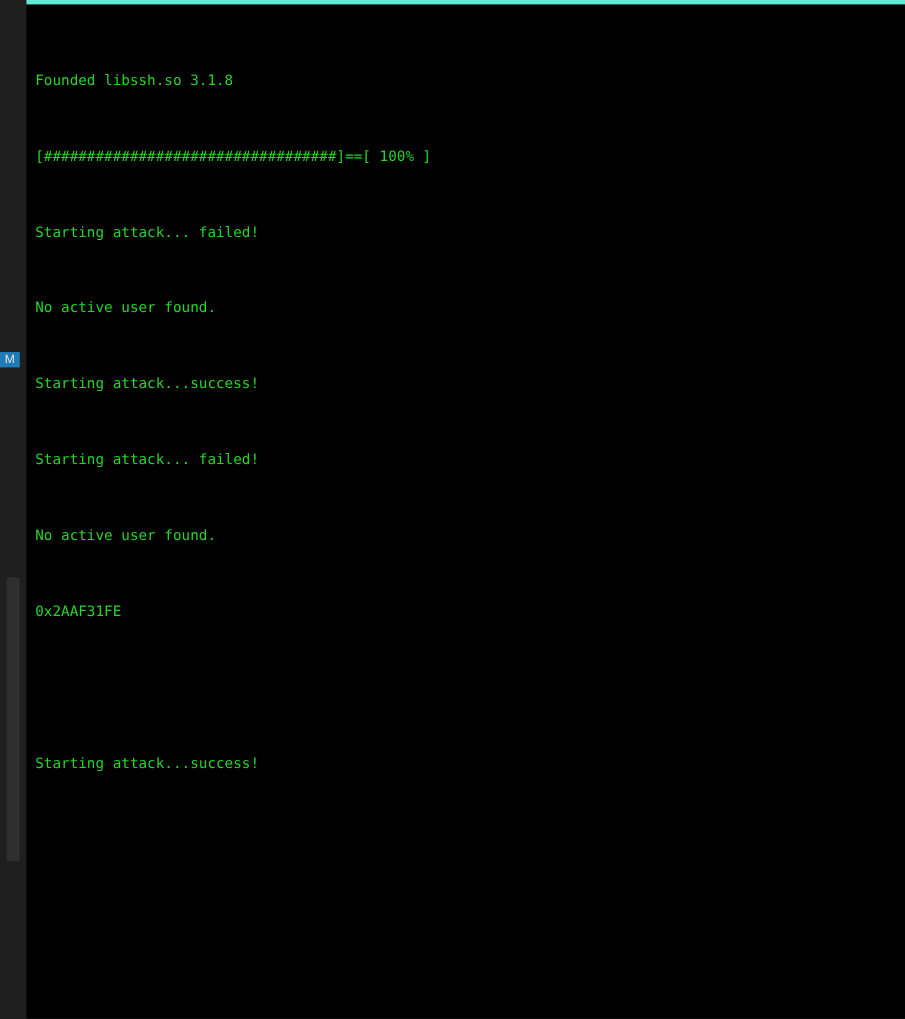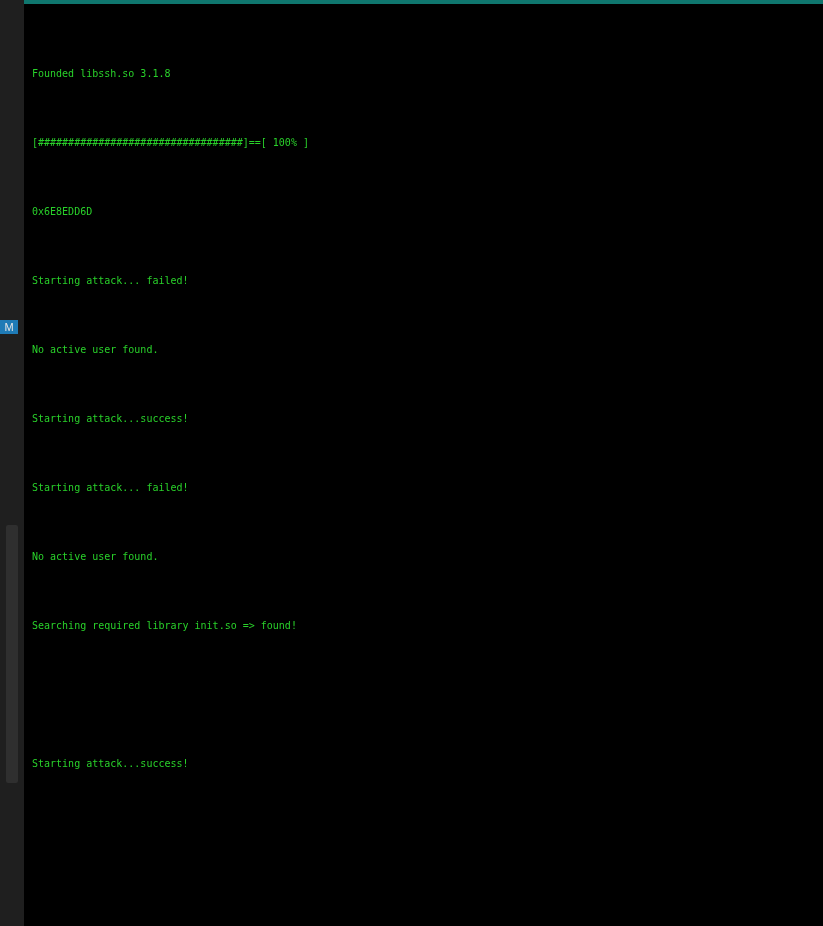--- a/index.html
+++ b/index.html
@@ -43,50 +43,49 @@
   }
   .terminal {
     position: absolute;
     left: 24px;
     top: 0;
     right: 0;
     bottom: 0;
     background: #000;
     padding: 12px 8px 8px 8px;
     color: #29d12a;
-    font-size: 10px;
+    font-size: 13px;
     line-height: 23px;
     white-space: pre;
     overflow: hidden;
     box-sizing: border-box;
-    border-top: 4px solid #0f766e;
+    border-top: 4px solid #5eead4;
   }
   .terminal .line {
     display: block;
     min-height: 23px;
   }
 </style>
 </head>
 <body>
 
 <div class="left-gutter">
   <div class="marker">M</div>
   <div class="side-slab"></div>
 </div>
 
 <div class="terminal">
   <span class="line">Founded libssh.so 3.1.8</span>
   <span class="line">[##################################]==[ 100% ]</span>
-  <span class="line">0x6E8EDD6D</span>
   <span class="line">Starting attack... failed!</span>
   <span class="line">No active user found.</span>
   <span class="line">Starting attack...success!</span>
   <span class="line">Starting attack... failed!</span>
   <span class="line">No active user found.</span>
-  <span class="line">Searching required library init.so =&gt; found!</span>
+  <span class="line">0x2AAF31FE</span>
   <span class="line"></span>
   <span class="line">Starting attack...success!</span>
   
   
   
   
   
   
   
   

